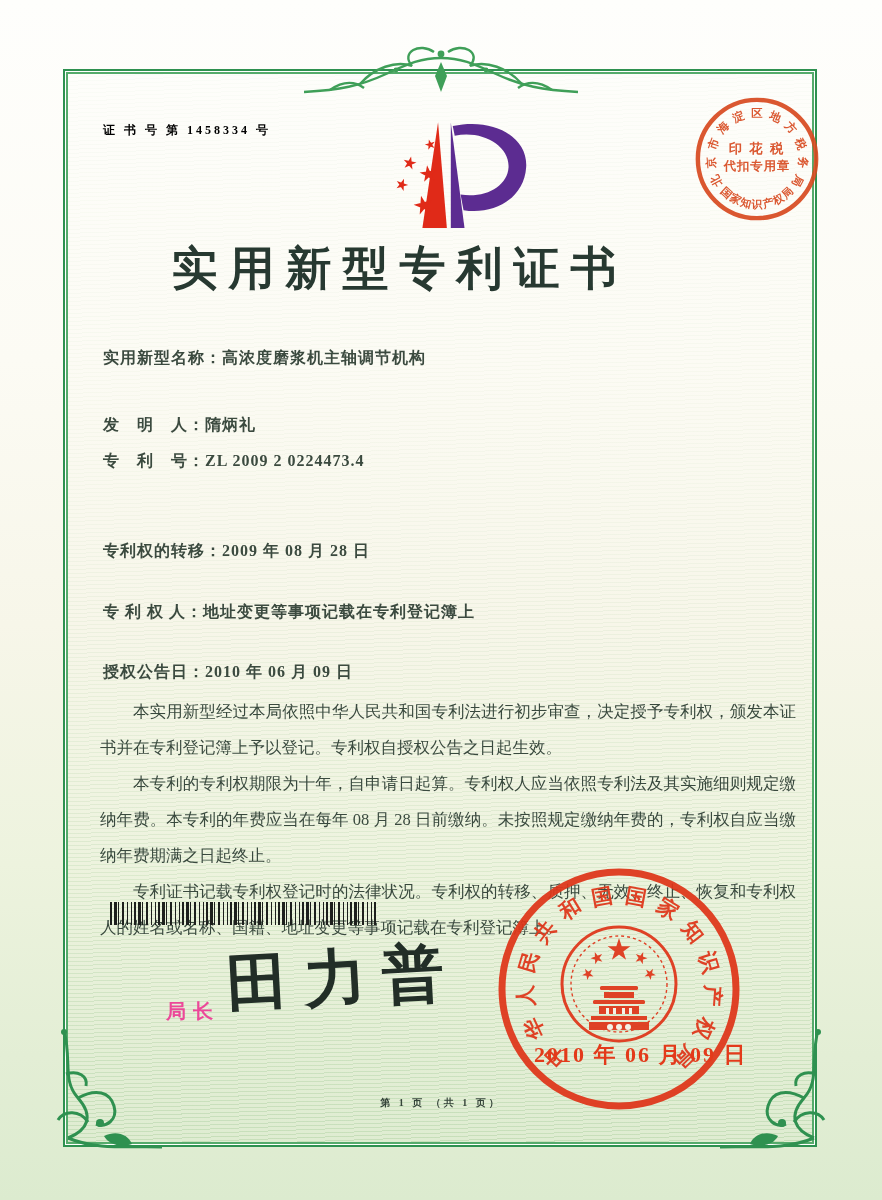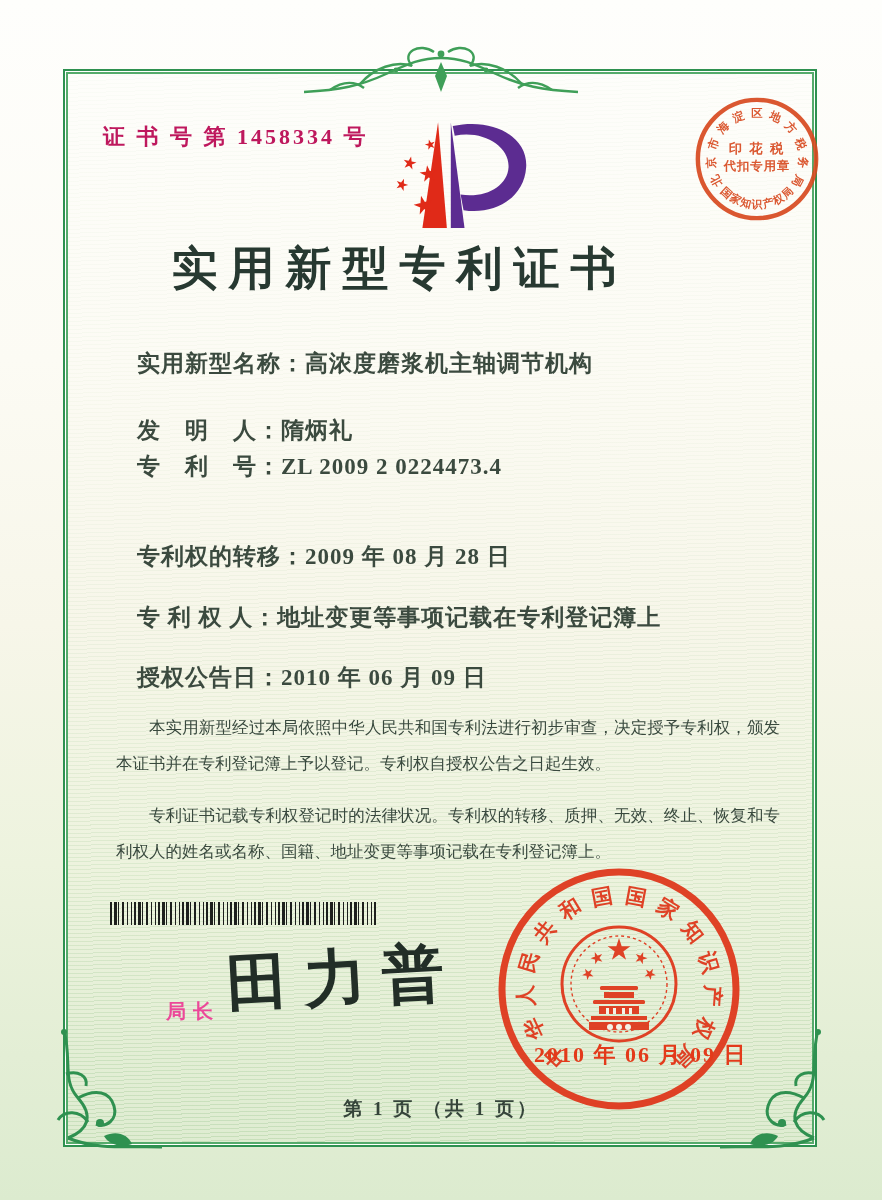--- a/index.html
+++ b/index.html
@@ -12,39 +12,39 @@
     position:absolute;left:63px;top:69px;right:65px;bottom:53px;
     background:repeating-linear-gradient(178deg,rgba(128,184,118,0.30) 0 1px,rgba(255,255,255,0) 1px 4px);
     -webkit-mask-image:linear-gradient(180deg,rgba(0,0,0,0.10) 0%,rgba(0,0,0,0.16) 40%,rgba(0,0,0,0.45) 68%,rgba(0,0,0,0.85) 100%);
     mask-image:linear-gradient(180deg,rgba(0,0,0,0.10) 0%,rgba(0,0,0,0.16) 40%,rgba(0,0,0,0.45) 68%,rgba(0,0,0,0.85) 100%);
   }
   .frame{
     position:absolute;left:63px;top:69px;right:65px;bottom:53px;
     border:2px solid #2e9150;
     box-shadow:inset 0 0 0 1px #ffffff,inset 0 0 0 3px #55ab6b;
   }
-  .cert-no{position:absolute;left:103px;top:122px;font-size:22px;letter-spacing:3px;color:#be185d;font-weight:600;}
+  .cert-no{position:absolute;left:103px;top:122px;font-size:12px;letter-spacing:3px;color:#000000;font-weight:600;}
   .logo{position:absolute;left:348px;top:118px;width:186px;height:116px;}
   .title{position:absolute;left:0;top:238px;width:799px;text-align:center;
     font-size:46px;font-weight:700;letter-spacing:11px;color:#273931;}
-  .field{position:absolute;left:103px;font-size:23px;color:#3b4a3f;font-weight:600;letter-spacing:1px;white-space:nowrap;margin-left:34px;}
+  .field{position:absolute;left:103px;font-size:16px;color:#3b4a3f;font-weight:600;letter-spacing:1px;white-space:nowrap;}
   .f0{top:348px}.f1{top:415px}.f2{top:451px}.f3{top:541px}.f4{top:602px}.f5{top:662px}
   .paras{position:absolute;left:100px;top:694px;width:696px;font-size:16.5px;line-height:36px;
     color:#39493e;text-align:justify;font-weight:500;}
-  .paras p{margin:16px;text-indent:2em;}
+  .paras p{margin:0;text-indent:2em;}
   .barcode{position:absolute;left:110px;top:902px;width:266px;height:23px;
     background:repeating-linear-gradient(90deg,#1d1f1d 0 2px,transparent 2px 4px,#1d1f1d 4px 7px,transparent 7px 8px,#1d1f1d 8px 9px,transparent 9px 12px,#1d1f1d 12px 14px,transparent 14px 17px,#1d1f1d 17px 18px,transparent 18px 21px,#1d1f1d 21px 22px,transparent 22px 24px);}
   .sig-title{position:absolute;left:166px;top:998px;font-size:20px;letter-spacing:7px;color:#ec4899;font-weight:600;}
   .sig-name{position:absolute;left:226px;top:936px;font-size:62px;letter-spacing:16px;color:#222e27;
     font-weight:600;transform:rotate(-3deg);font-family:"Liberation Serif","DejaVu Serif",serif;}
   .seal{position:absolute;left:494px;top:864px;width:250px;height:250px;opacity:.93;}
   .seal-date{position:absolute;left:534px;top:1040px;font-size:22px;font-weight:700;color:#e33a1a;
     letter-spacing:2px;z-index:6;white-space:nowrap;}
   .tax-seal{position:absolute;left:688px;top:90px;width:138px;height:138px;opacity:.92;}
-  .footer{position:absolute;left:0;top:1096px;width:882px;text-align:center;font-size:19px;
+  .footer{position:absolute;left:0;top:1096px;width:882px;text-align:center;font-size:10px;
     letter-spacing:3px;color:#35443a;font-weight:600;}
   .crest{position:absolute;left:300px;top:40px;width:282px;height:60px;}
   .corner{position:absolute;width:132px;height:132px;}
   .corner-l{left:44px;top:1026px;}
   .corner-r{left:706px;top:1026px;transform:scaleX(-1);}
   svg text{font-family:"Liberation Serif","DejaVu Serif",serif;}
 </style>
 </head>
 <body>
 
@@ -158,20 +158,21 @@
 </div>
 <div class="field f4">
   <span>专 利 权 人：</span><span>地址变更等事项记载在专利登记簿上</span>
 </div>
 <div class="field f5">
   <span>授权公告日：</span><span>2010 年 06 月 09 日</span>
 </div>
 
 <div class="paras">
   <p>本实用新型经过本局依照中华人民共和国专利法进行初步审查，决定授予专利权，颁发本证书并在专利登记簿上予以登记。专利权自授权公告之日起生效。</p>
+  <p>本专利的专利权期限为十年，自申请日起算。专利权人应当依照专利法及其实施细则规定缴纳年费。本专利的年费应当在每年 08 月 28 日前缴纳。未按照规定缴纳年费的，专利权自应当缴纳年费期满之日起终止。</p>
   <p>专利证书记载专利权登记时的法律状况。专利权的转移、质押、无效、终止、恢复和专利权人的姓名或名称、国籍、地址变更等事项记载在专利登记簿上。</p>
 </div>
 
 <div class="barcode"></div>
 
 <div class="sig-title">局长</div>
 <div class="sig-name">田力普</div>
 
 <svg class="seal" viewBox="0 0 250 250">
   <circle cx="125" cy="125" r="117" fill="none" stroke="#df3519" stroke-width="7"></circle>

